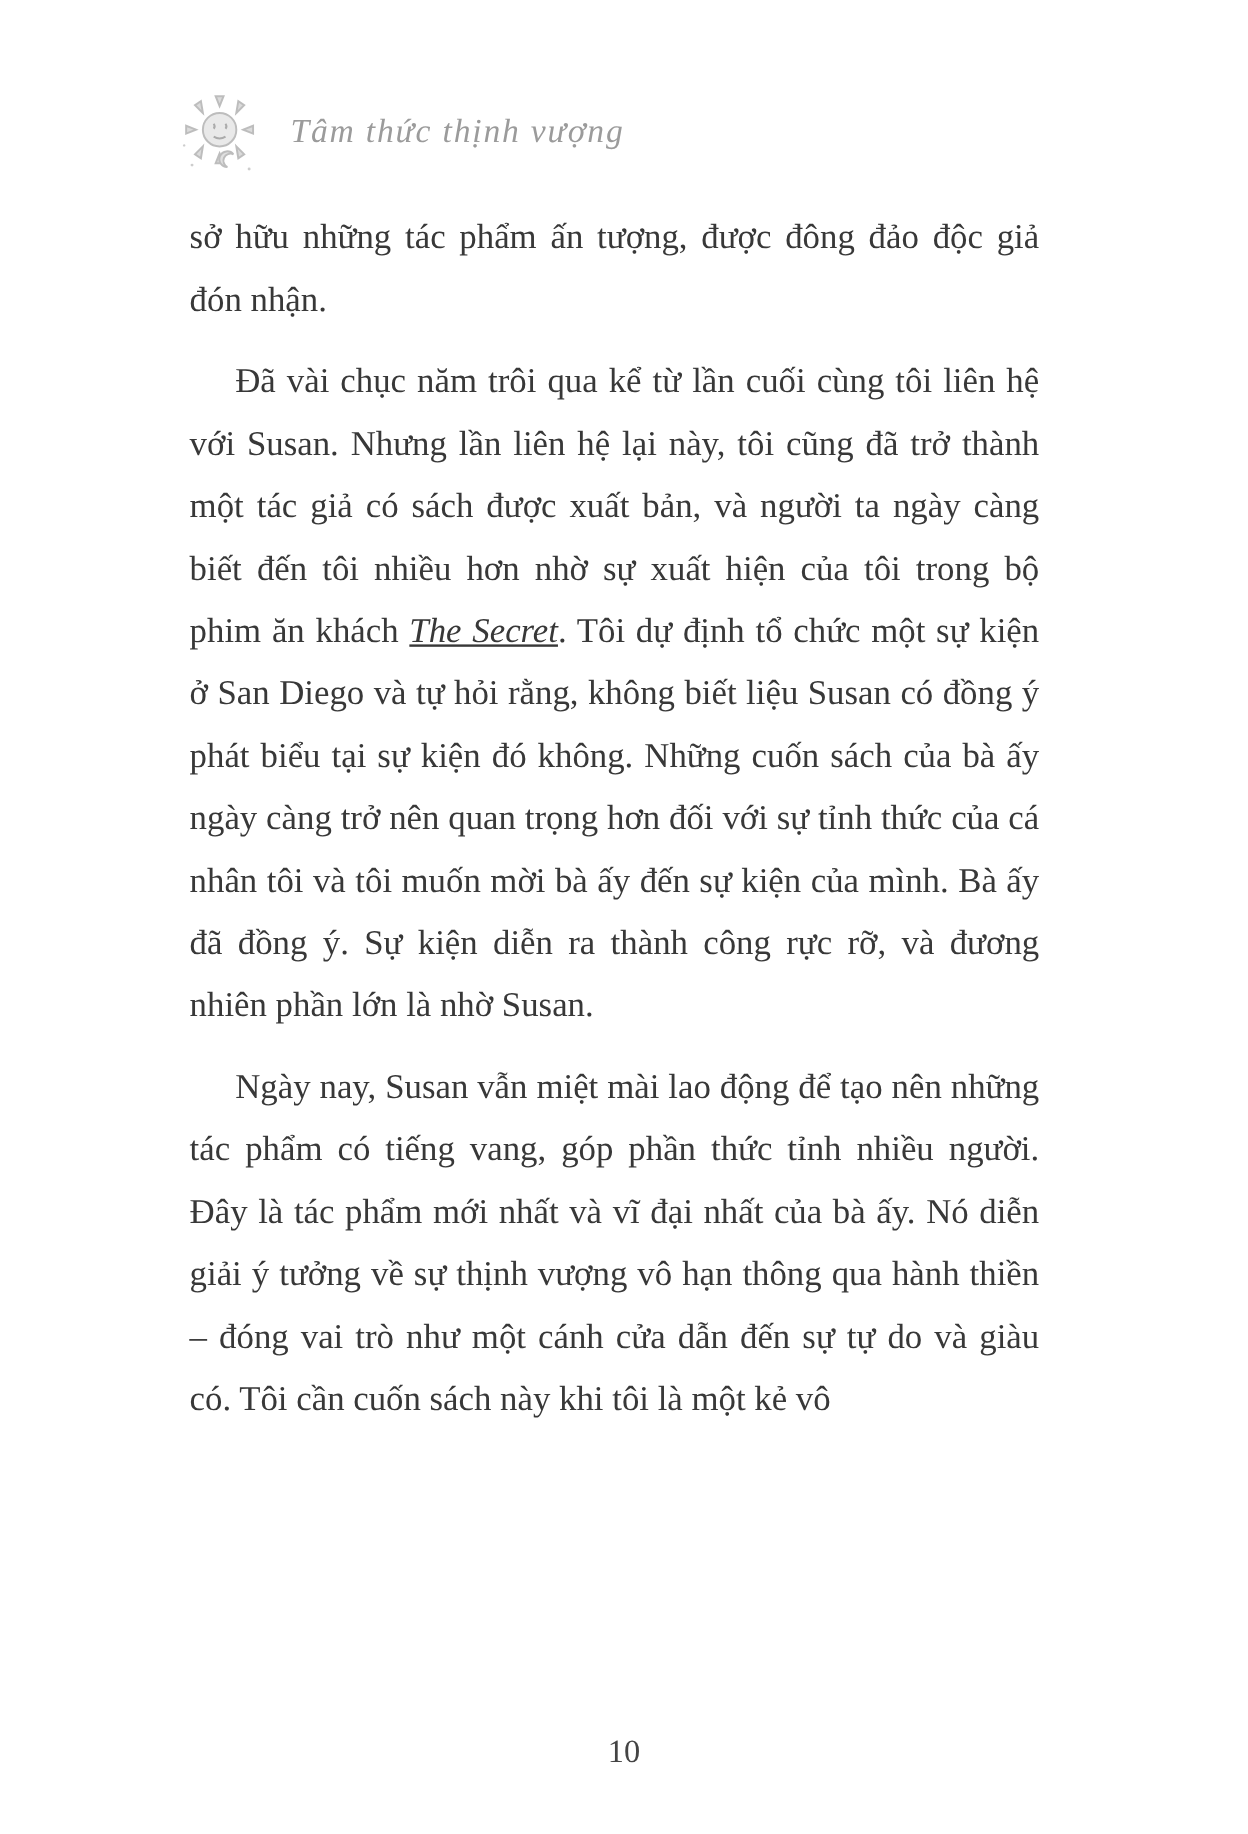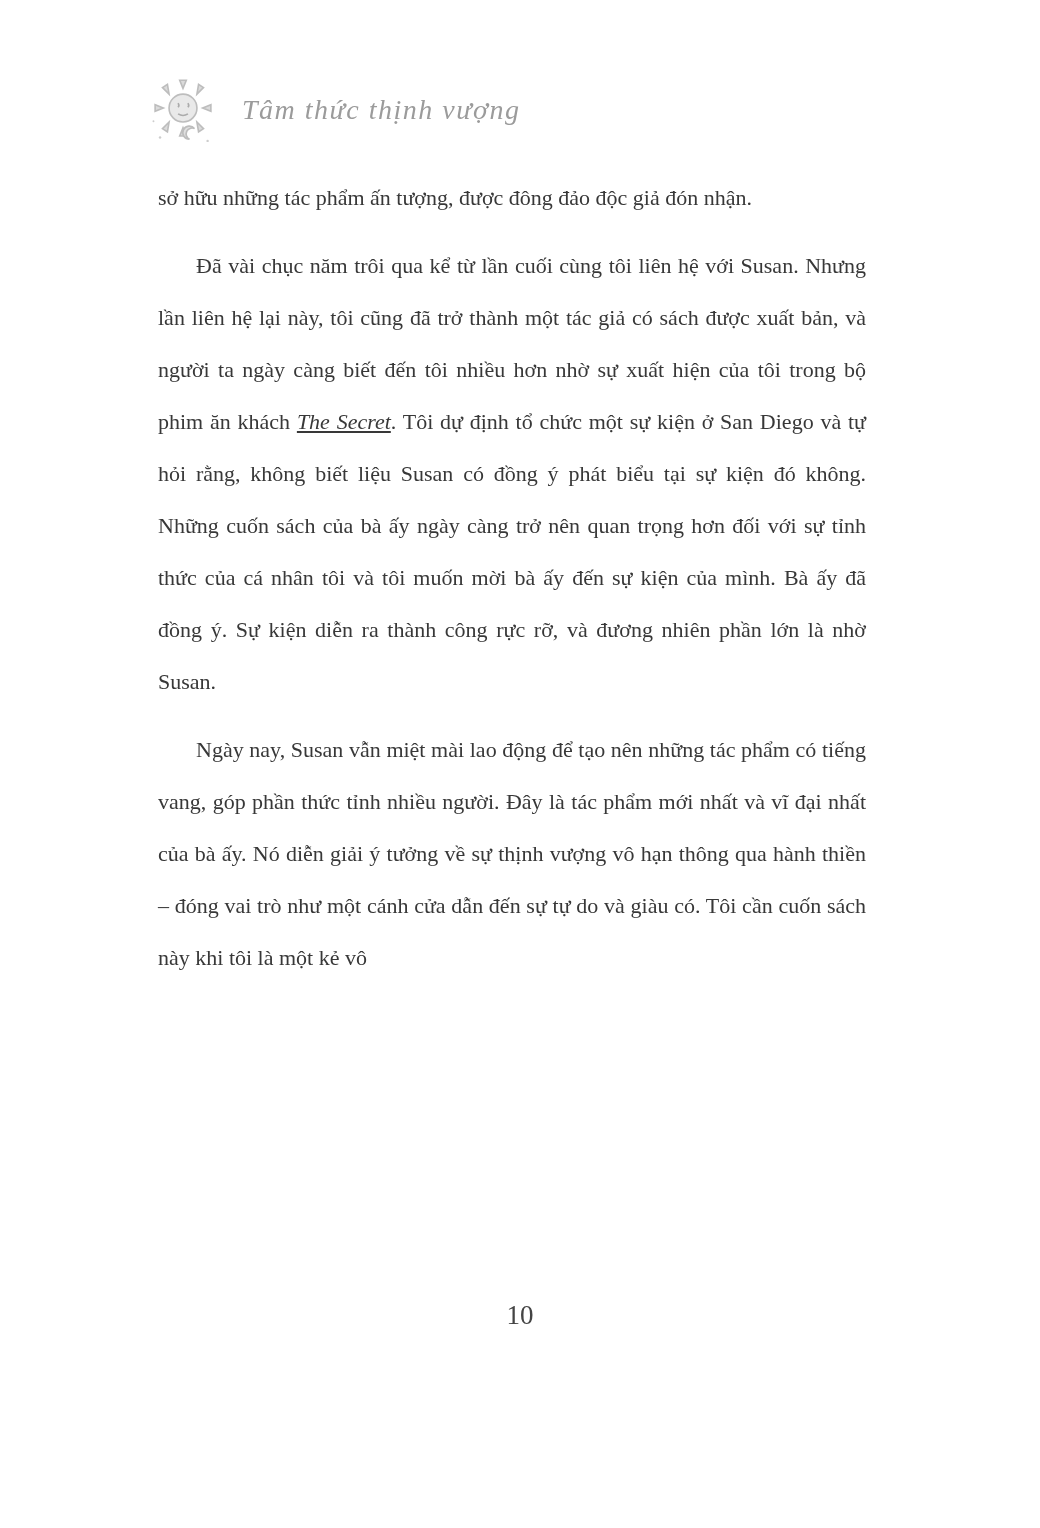--- a/index.html
+++ b/index.html
@@ -41,36 +41,36 @@
     font-style: italic;
     padding-bottom: 6px;
   }
   .body-text {
     position: absolute;
     top: 172px;
     left: 158px;
     width: 726px;
   }
   .para {
-    font-size: 22px;
+    font-size: 29px;
     line-height: 52px;
     text-align: justify;
     color: #383838;
     margin: 0 18px 16px 0;
   }
   .para.indent {
     text-indent: 38px;
   }
   .italic-run {
     font-style: italic;
     text-decoration: underline;
   }
   .page-number {
     position: absolute;
-    top: 1300px;
+    top: 1444px;
     left: 0;
     width: 1040px;
     text-align: center;
     font-size: 27px;
     color: #444444;
   }
 </style>
 </head>
 <body>
 

